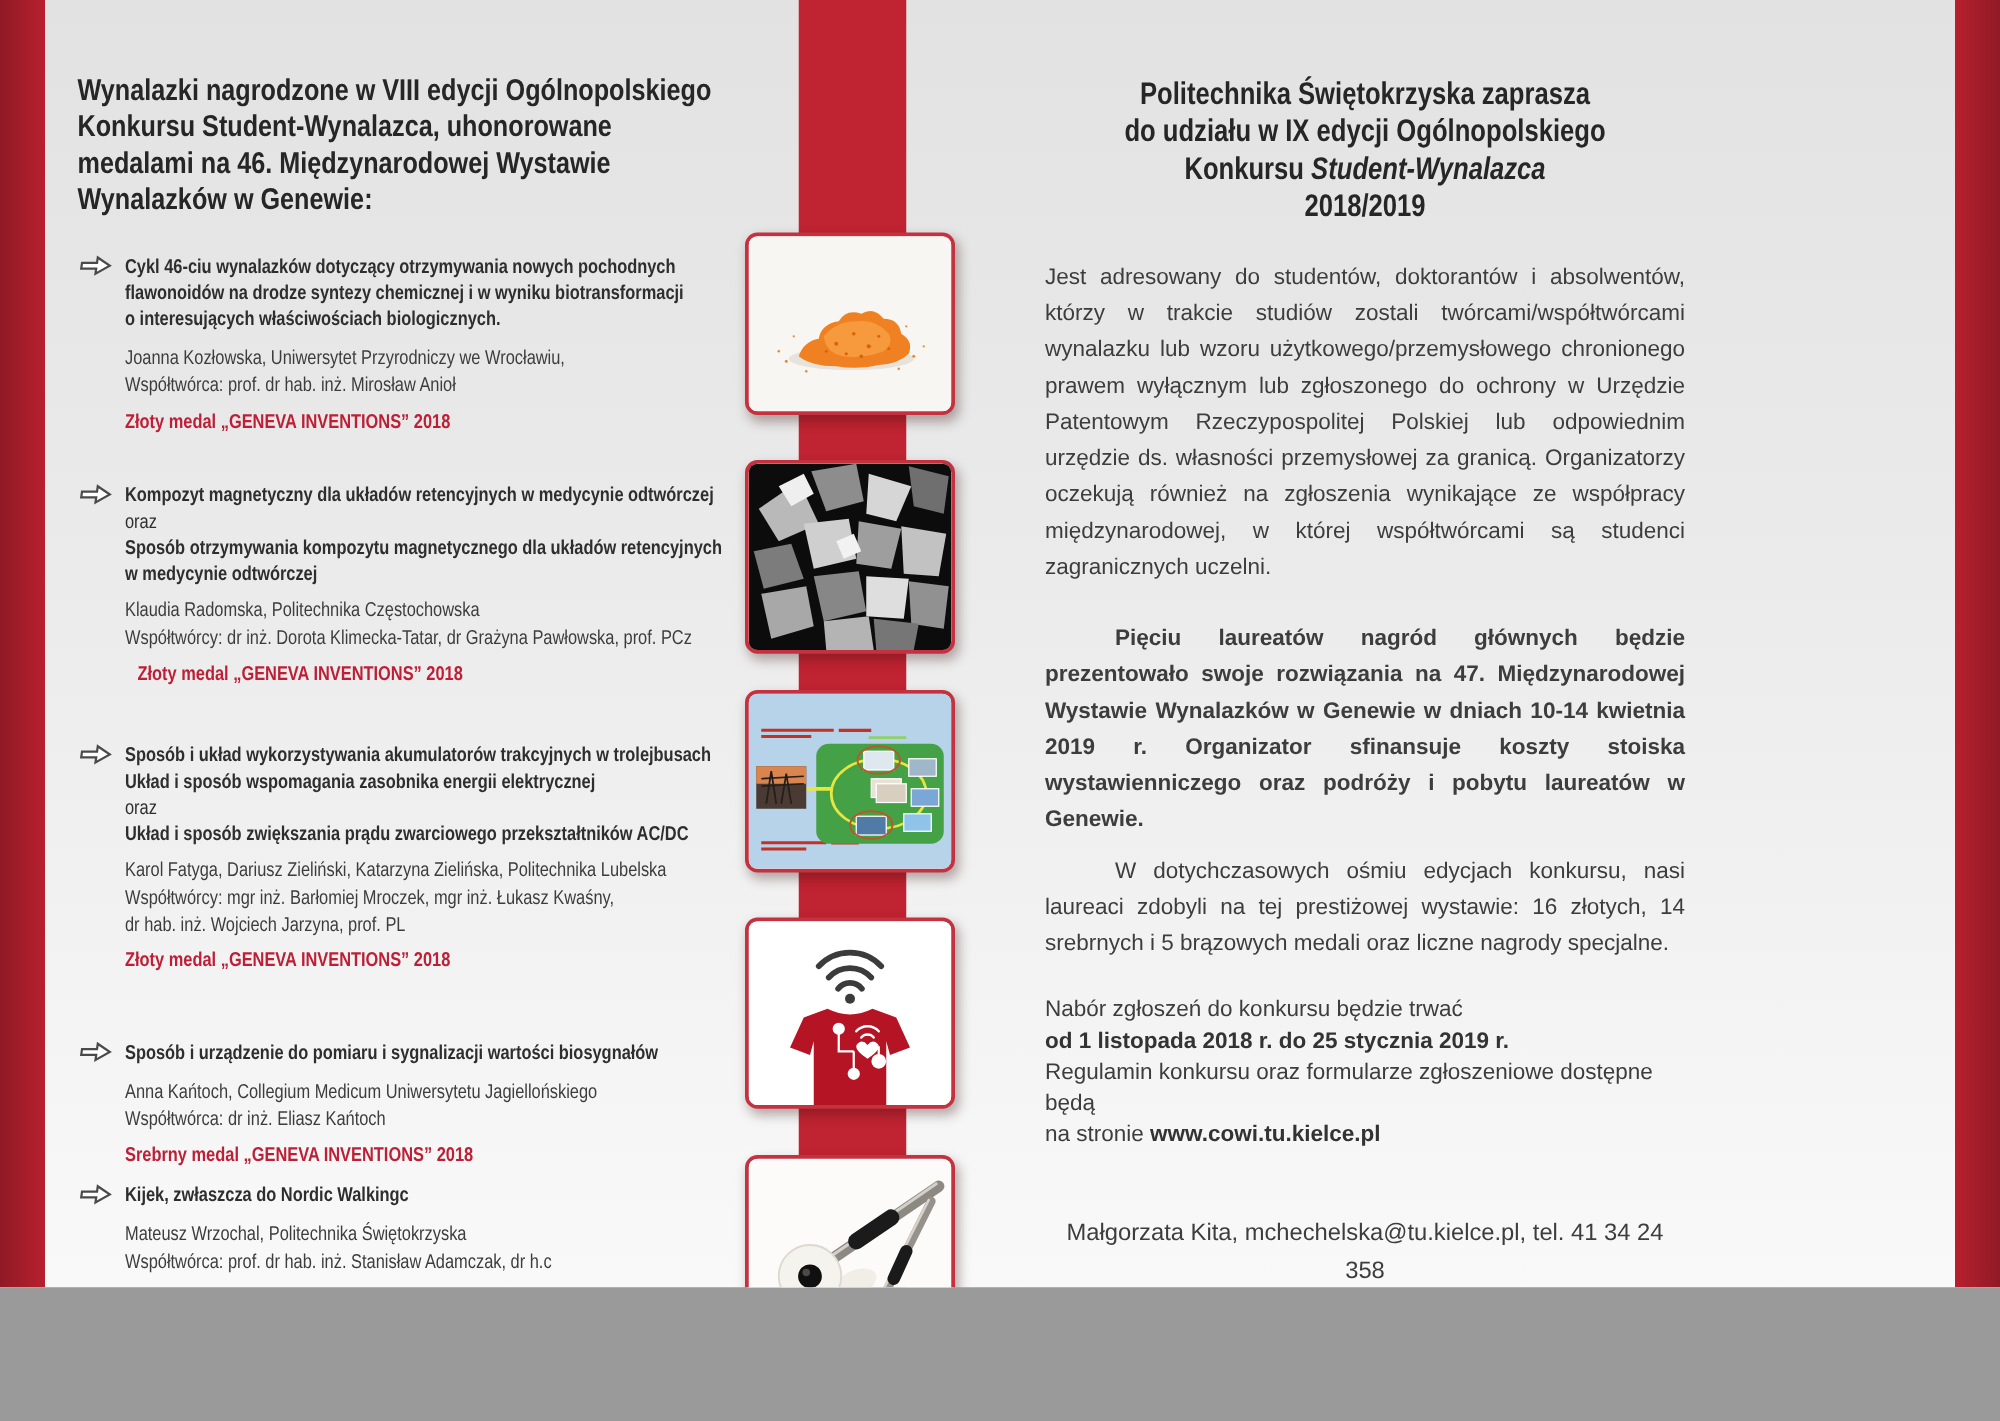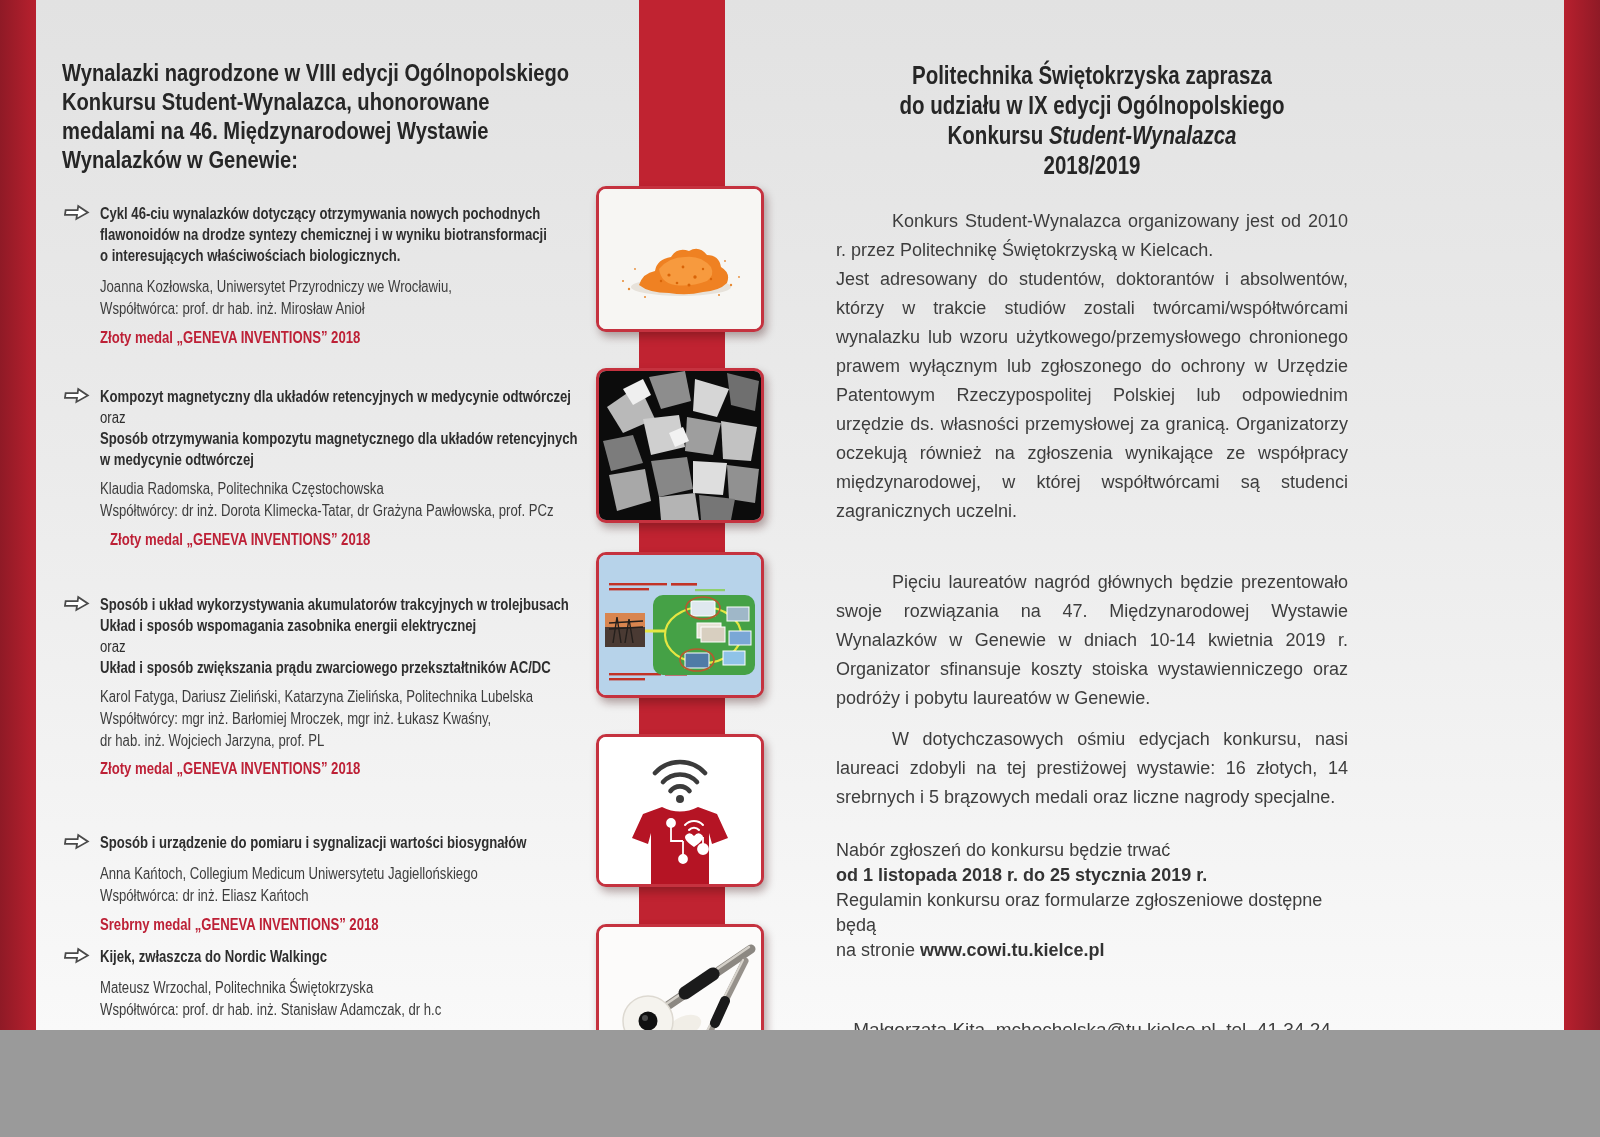--- a/index.html
+++ b/index.html
@@ -38,21 +38,21 @@
          transform:scaleX(.82);transform-origin:0 50%;}
 
   
   .right-col{position:absolute;left:836px;top:60px;width:512px;}
   .rh-line{text-align:center;font-weight:bold;font-size:25px;line-height:30px;color:#262626;
            white-space:nowrap;transform:scaleX(.82);transform-origin:50% 50%;}
   .rh-line .it{font-style:italic;}
   .r-body{margin-top:27px;font-size:18px;line-height:29px;color:#3d3d3d;text-align:justify;}
   .r-body p{margin:0;}
   .r-body p.indent{text-indent:56px;}
-  .r-body p.gap{margin-top:42px;}
+  .r-body p.gap{margin-top:28px;font-weight:bold;}
   .r-body p.gap-sm{margin-top:12px;}
   .deadline{margin-top:26px;text-align:left;font-size:18px;line-height:25px;color:#3d3d3d;}
   .deadline .b{font-weight:bold;color:#333;}
   .info{margin-top:42px;text-align:center;font-size:18.5px;line-height:26px;color:#3d3d3d;}
   .contacts{margin-top:52px;text-align:center;font-size:19px;line-height:30px;color:#3d3d3d;}
 </style>
 </head>
 <body>
 
 <div class="page">
@@ -280,21 +280,20 @@
     </svg>
   </div>
 
   <div class="right-col">
     <div class="rh-line">Politechnika Świętokrzyska zaprasza</div>
     <div class="rh-line">do udziału w IX edycji Ogólnopolskiego</div>
     <div class="rh-line"><span>Konkursu </span><span class="it">Student-Wynalazca</span></div>
     <div class="rh-line">2018/2019</div>
 
     <div class="r-body">
-      <p class="indent">Konkurs Student-Wynalazca organizowany jest od 2010 r. przez Politechnikę Świętokrzyską w Kielcach.</p>
       <p>Jest adresowany do studentów, doktorantów i absolwentów, którzy w trakcie studiów zostali twórcami/współtwórcami wynalazku lub wzoru użytkowego/przemysłowego chronionego prawem wyłącznym lub zgłoszonego do ochrony w Urzędzie Patentowym Rzeczypospolitej Polskiej lub odpowiednim urzędzie ds. własności przemysłowej za granicą. Organizatorzy oczekują również na zgłoszenia wynikające ze współpracy międzynarodowej, w której współtwórcami są studenci zagranicznych uczelni.</p>
       <p class="indent gap">Pięciu laureatów nagród głównych będzie prezentowało swoje rozwiązania na 47. Międzynarodowej Wystawie Wynalazków w Genewie w dniach 10-14 kwietnia 2019 r. Organizator sfinansuje koszty stoiska wystawienniczego oraz podróży i pobytu laureatów w Genewie.</p>
       <p class="indent gap-sm">W dotychczasowych ośmiu edycjach konkursu, nasi laureaci zdobyli na tej prestiżowej wystawie: 16 złotych, 14 srebrnych i 5 brązowych medali oraz liczne nagrody specjalne.</p>
     </div>
 
     <div class="deadline">
       <div>Nabór zgłoszeń do konkursu będzie trwać</div>
       <div class="b">od 1 listopada 2018 r. do 25 stycznia 2019 r.</div>
       <div>Regulamin konkursu oraz formularze zgłoszeniowe dostępne będą</div>
       <div><span>na stronie </span><span class="b">www.cowi.tu.kielce.pl</span></div>

